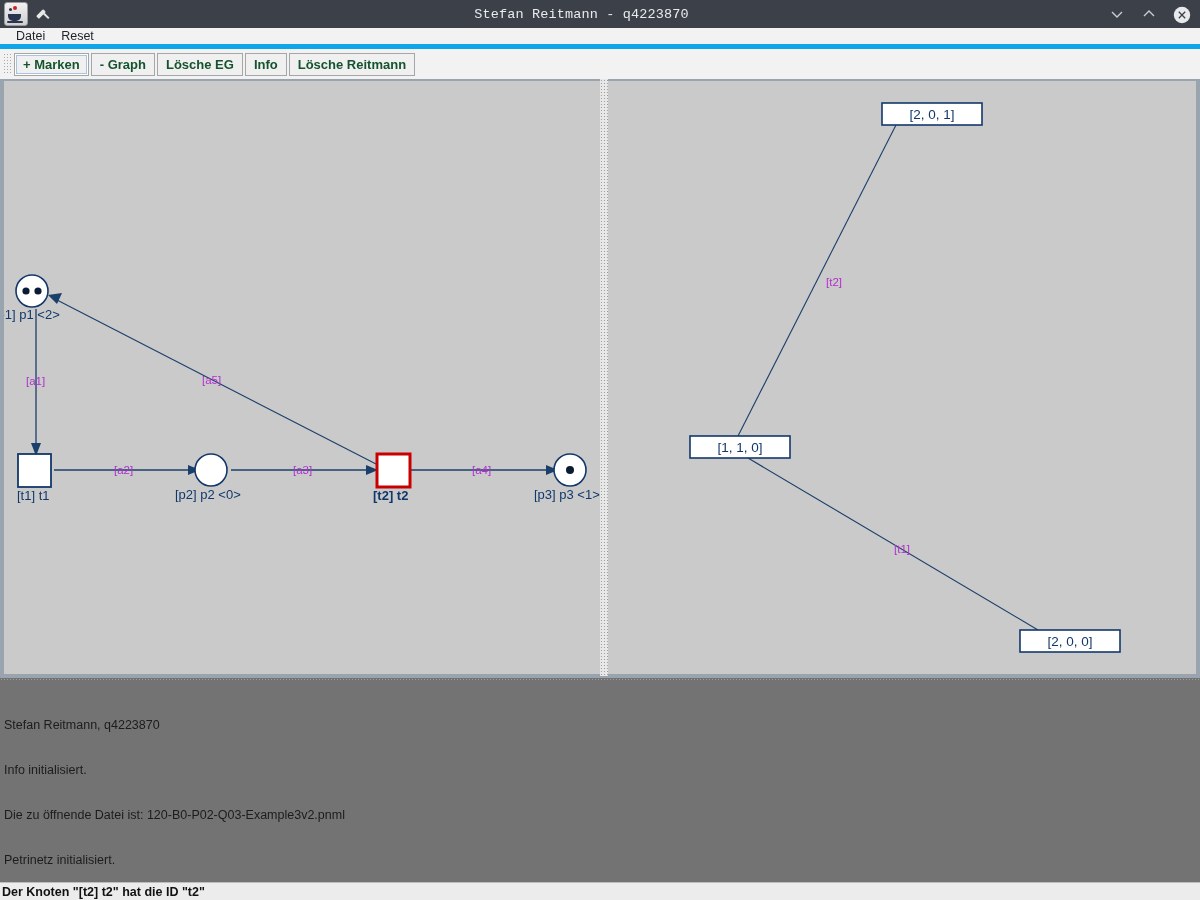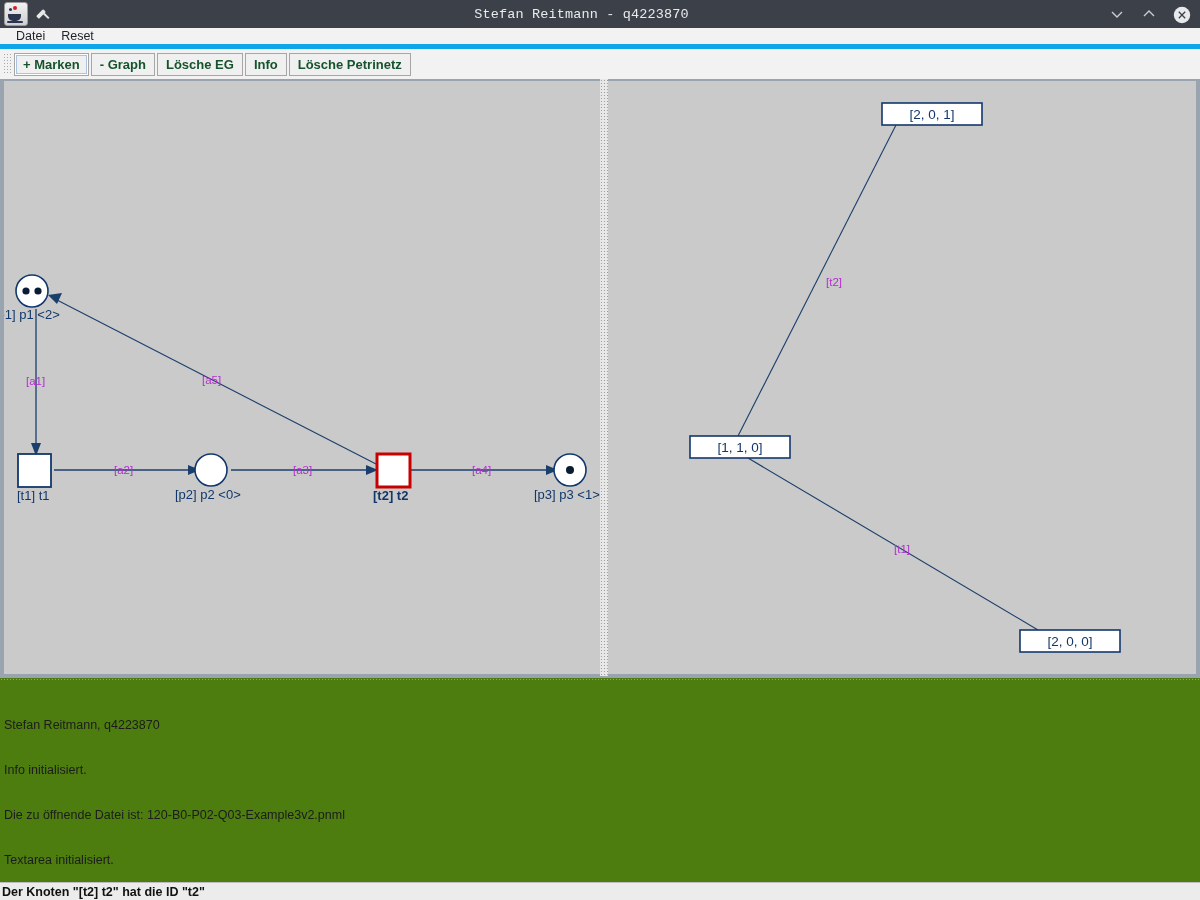--- a/index.html
+++ b/index.html
@@ -209,21 +209,21 @@
     background-size: 3px 3px;
     cursor: col-resize;
   }
   .pane svg { display: block; }
 
   
   .textarea-wrap {
     position: absolute;
     left: 0; top: 676px;
     width: 1200px; height: 206px;
-    background: #4d7c0f;
+    background: #737373;
     border-top: 2px solid #9aa4ae;
     box-sizing: border-box;
     overflow: hidden;
   }
   .textarea-wrap::before {
     content: "";
     position: absolute;
     left: 0; top: 0;
     width: 1200px; height: 3px;
     background-image: radial-gradient(#9d9d9d 36%, transparent 38%);
@@ -305,21 +305,21 @@
     <div class="menu-item">Datei</div>
     <div class="menu-item">Reset</div>
   </div>
 
   <div class="toolbar">
     <div class="grip"></div>
     <button class="tb-btn focused">+ Marken</button>
     <button class="tb-btn">- Graph</button>
     <button class="tb-btn">Lösche EG</button>
     <button class="tb-btn">Info</button>
-    <button class="tb-btn">Lösche Petrinetz</button>
+    <button class="tb-btn">Lösche Reitmann</button>
   </div>
 
   <div class="panes">
 
     <div class="pane left">
       <svg width="596" height="593" viewBox="0 0 596 593">
 
         <g stroke="#1b3f6b" stroke-width="1.3" fill="none">
           <line x1="32" y1="228" x2="32" y2="366"></line>
           <polygon points="32,375 27,362 37,362" fill="#1b3f6b" stroke="none"></polygon>
@@ -406,21 +406,21 @@
         </g>
       </svg>
     </div>
   </div>
 
   <div class="textarea-wrap">
     <div class="log">
       <div class="log-line">Stefan Reitmann, q4223870</div>
       <div class="log-line">Info initialisiert.</div>
       <div class="log-line">Die zu öffnende Datei ist: 120-B0-P02-Q03-Example3v2.pnml</div>
-      <div class="log-line">Textarea initialisiert.</div>
+      <div class="log-line">Petrinetz initialisiert.</div>
       
       
       
       
       
       
     </div>
   </div>
 
   <div class="statusbar">

